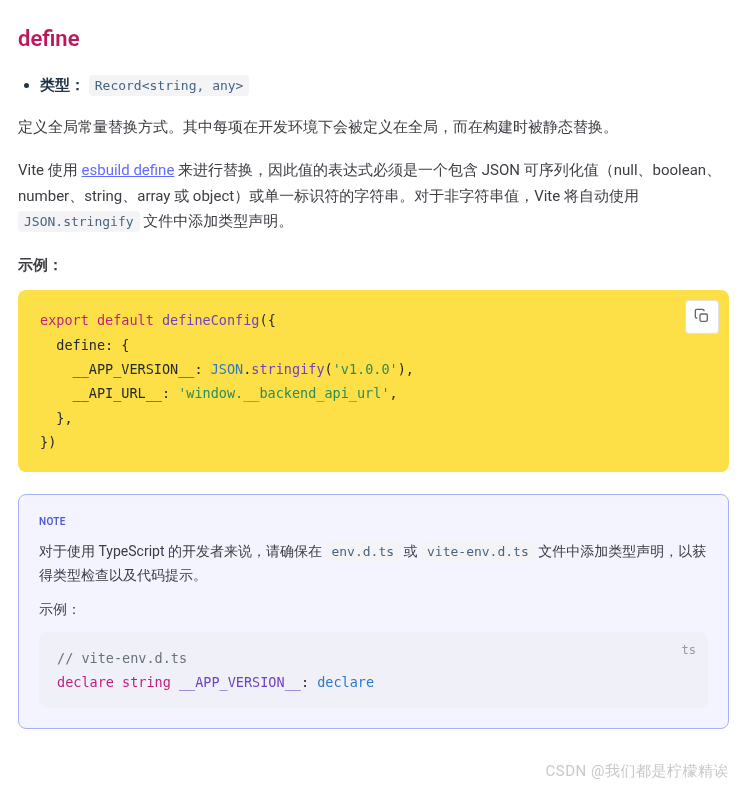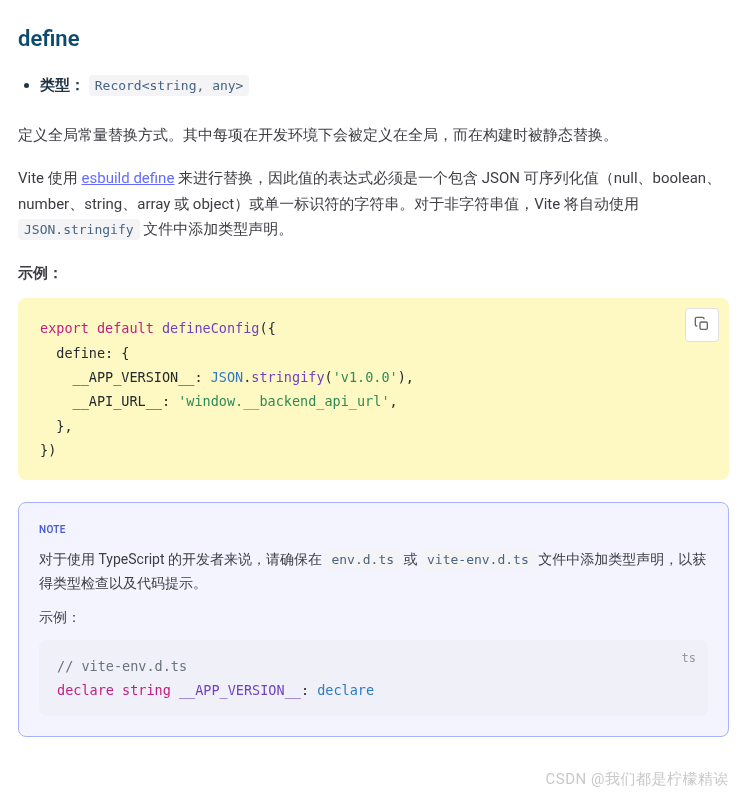--- a/index.html
+++ b/index.html
@@ -9,43 +9,43 @@
       background: #fff;
       padding: 20px 18px;
       width: 747px;
       font-size: 15px;
       line-height: 1.7;
     }
     h2 {
       font-size: 22px;
       font-weight: 600;
       margin-bottom: 16px;
-      color: #0c4a6e;
+      color: #be185d;
     }
     ul.meta {
       list-style: disc;
       padding-left: 22px;
-      margin-bottom: 24px;
+      margin-bottom: 16px;
     }
     ul.meta li { color: #213547; }
     .label { font-weight: 600; }
     code.inline {
       font-family: ui-monospace, SFMono-Regular, Menlo, Consolas, monospace;
       background: #f4f4f6;
       color: #476582;
       padding: 3px 6px;
       border-radius: 4px;
       font-size: 13px;
     }
     p { margin-bottom: 18px; color: #3c3c43; }
     a { color: #646cff; text-decoration: underline; }
     .section-label { font-weight: 600; margin-bottom: 12px; }
     .codeblock {
       position: relative;
-      background: #fef9c3;
+      background: #fde047;
       border-radius: 8px;
       padding: 18px 22px;
       margin-bottom: 22px;
       font-family: ui-monospace, SFMono-Regular, Menlo, Consolas, monospace;
       font-size: 13.5px;
       line-height: 1.8;
       color: #24292e;
     }
     .codeblock .copy-btn {
       position: absolute;

